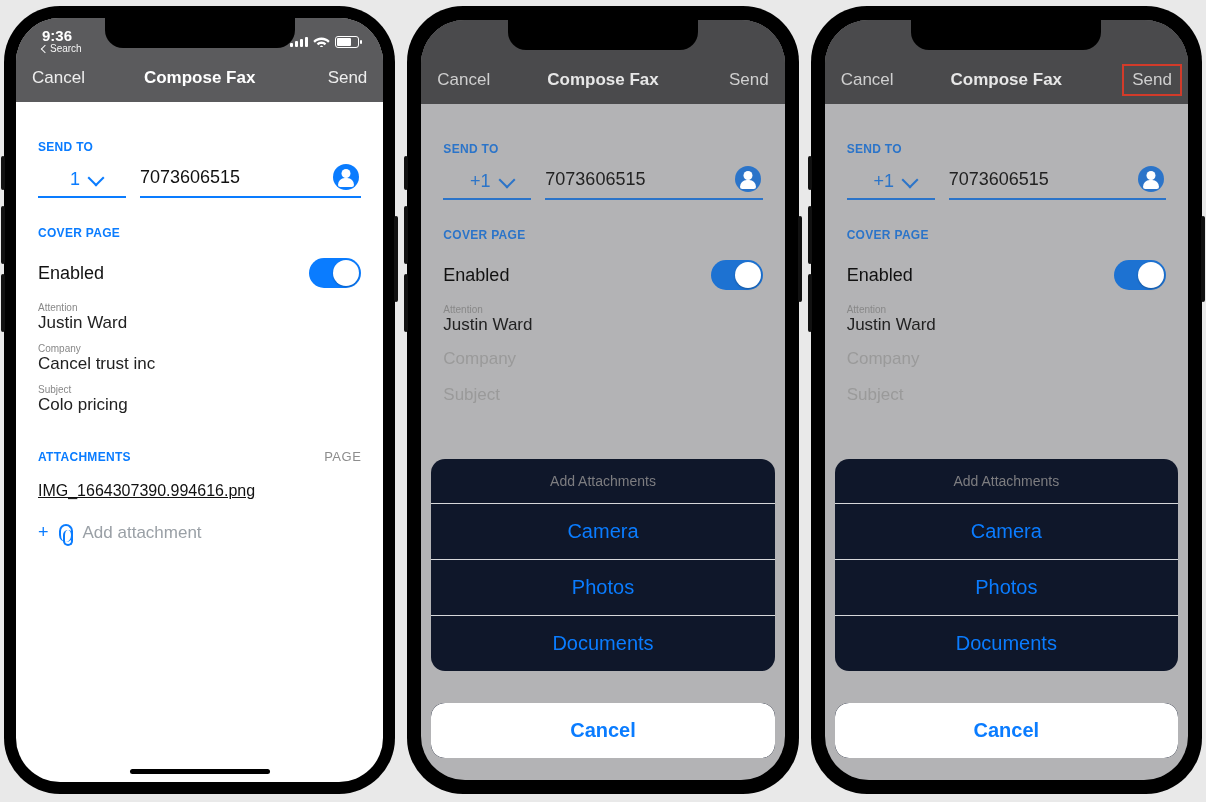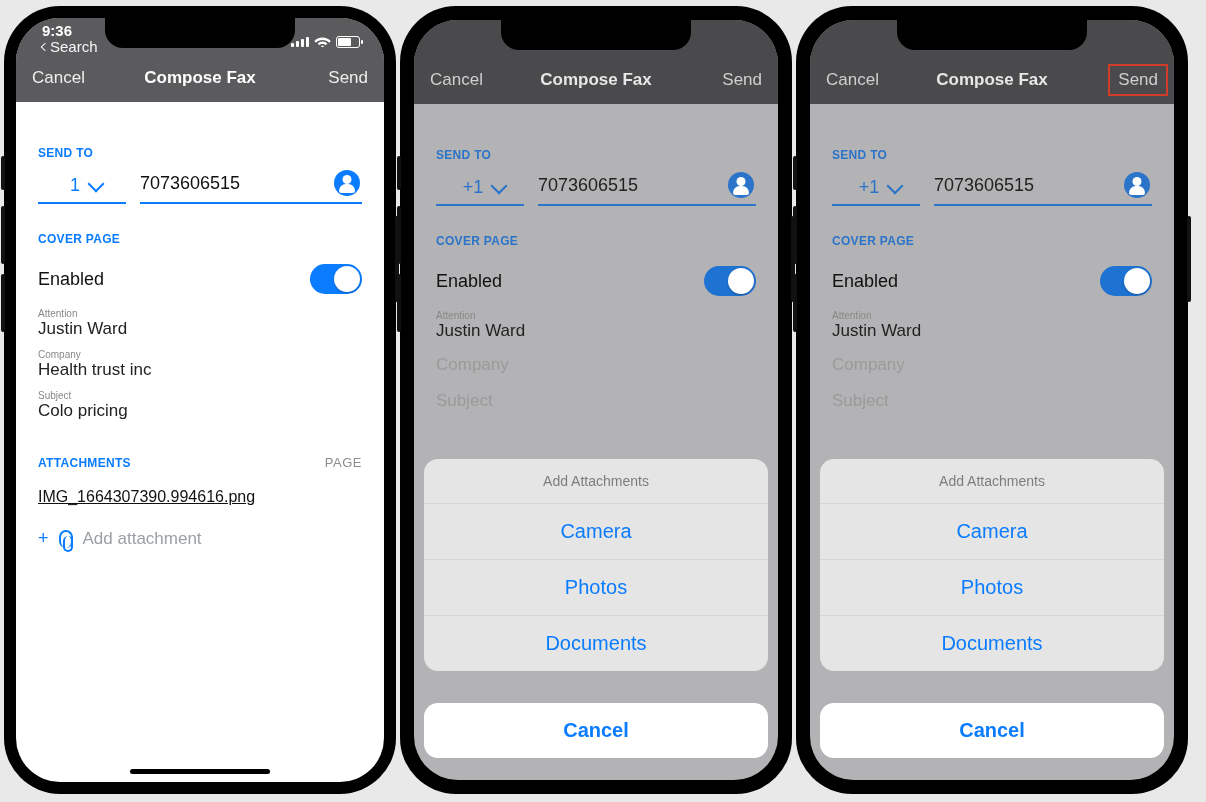--- a/index.html
+++ b/index.html
@@ -1,17 +1,17 @@
 <!DOCTYPE html>
 <html><head>
 <meta charset="utf-8">
 <style>
   * { box-sizing: border-box; margin:0; padding:0; font-family: -apple-system, "Helvetica Neue", Arial, sans-serif; }
   body { background:#e9e9e9; width:1206px; height:802px; overflow:hidden; }
-  .stage { display:flex; gap:4px; padding:6px 4px; }
+  .stage { display:flex; gap:12px; padding:6px 4px; }
   .phone {
     position:relative;
     width:392px; height:788px;
     background:#000; border-radius:56px; padding:14px;
   }
   .phone.phone-a { padding:12px; }
   .screen {
     position:relative; width:100%; height:100%; background:#fff;
     border-radius:44px; overflow:hidden;
   }
@@ -24,21 +24,21 @@
     z-index:50;
   }
   
   .status {
     position:relative; height:36px; color:#fff; font-size:15px;
     display:flex; align-items:flex-end; justify-content:space-between;
     padding:0 24px 0 26px; z-index:40;
   }
   .status-left { display:flex; flex-direction:column; line-height:1; }
   .status-time { font-weight:600; font-size:15px; margin-bottom:1px; }
-  .status-back { font-size:15px; display:flex; align-items:center; gap:2px; opacity:.95; }
+  .status-back { font-size:10px; display:flex; align-items:center; gap:2px; opacity:.95; }
   .status-right { display:flex; align-items:center; gap:5px; padding-bottom:4px; }
   .sig-bars { display:flex; align-items:flex-end; gap:2px; }
   .sig-bars span { width:3px; background:#fff; display:block; border-radius:1px;}
   .sb1{height:4px}.sb2{height:6px}.sb3{height:8px}.sb4{height:10px}
   .batt { width:24px; height:12px; border:1.5px solid #fff; border-radius:3px; position:relative;}
   .batt::after{content:"";position:absolute;right:-4px;top:3px;width:2px;height:4px;background:#fff;border-radius:1px;}
   .batt i{position:absolute;left:1px;top:1px;bottom:1px;width:60%;background:#fff;border-radius:1px;}
   
   .navbar {
     height:48px; background:#5b5b5d; color:#fff;
@@ -50,21 +50,21 @@
   .nav-btn { color:#eee; font-weight:400; }
   .phone-b .navbar, .phone-c .navbar { background:#4a4a4c; color:#cfcfcf; }
   .phone-b .nav-btn, .phone-c .nav-btn { color:#cfcfcf; }
   .phone-b .navbar .title, .phone-c .navbar .title { color:#e7e7e7; }
   .navbar-wrap{ background:#5b5b5d; padding-top:0; }
   .phone-b .navbar-wrap, .phone-c .navbar-wrap{ background:#4a4a4c; }
   .phone-a .status,.phone-a .navbar-wrap{background:#5b5b5d;}
   .phone-b .status,.phone-c .status{background:#4a4a4c;}
   .send-box { border:2px solid #d23b2a; padding:4px 8px; margin:-6px -10px -6px 0; }
   
-  .content { padding:16px 0 0; }
+  .content { padding:10px 0 0; }
   .phone-b .content, .phone-c .content { filter:none; }
   .sec-label {
     color:#0a7cff; font-size:12px; font-weight:700; letter-spacing:.3px;
     padding:28px 22px 8px;
   }
   .phone-b .sec-label, .phone-c .sec-label { color:#2b74c9; }
   .sendto-row {
     display:flex; align-items:flex-end; gap:14px; padding:2px 22px 0;
   }
   .cc-sel {
@@ -103,21 +103,21 @@
   .file-line{font-size:16px;color:#111;padding:12px 22px;text-decoration:underline;}
   .add-attach{display:flex;align-items:center;gap:10px;color:#9aa0a6;font-size:17px;padding:10px 22px;}
   .add-attach .plus{color:#0a7cff;font-size:18px;font-weight:400;}
   .clip{width:14px;height:18px;border:2px solid #0a7cff;border-radius:7px;border-bottom:none;position:relative;}
   .clip::after{content:"";position:absolute;left:2px;top:4px;width:6px;height:14px;border:2px solid #0a7cff;border-radius:5px;border-top:none;}
   .home-ind{position:absolute;bottom:8px;left:50%;transform:translateX(-50%);width:140px;height:5px;background:#000;border-radius:3px;}
   
   .sheet {
     position:absolute; left:10px; right:10px; bottom:12px; z-index:60;
   }
-  .sheet-group{background:#e5e5e5;border-radius:14px;overflow:hidden;margin-bottom:10px;margin-top:32px;}
+  .sheet-group{background:#0f172a;border-radius:14px;overflow:hidden;margin-bottom:10px;margin-top:32px;}
   .sheet-title{color:#7d7d80;font-size:14px;text-align:center;padding:14px 0;border-bottom:1px solid #d6d7da;}
   .sheet-item{color:#0a7cff;font-size:20px;text-align:center;padding:16px 0;border-bottom:1px solid #d6d7da;}
   .sheet-item:last-child{border-bottom:none;}
   .sheet-cancel .sheet-item{background:#fff;border-radius:14px;font-weight:600;}
   .dim-overlay{position:absolute;inset:0;background:rgba(60,60,62,.15);z-index:20;}
   
   .side-btn{position:absolute;background:#111;border-radius:2px;}
   .sb-left1{left:-3px;top:150px;width:4px;height:34px;}
   .sb-left2{left:-3px;top:200px;width:4px;height:58px;}
   .sb-left3{left:-3px;top:268px;width:4px;height:58px;}
@@ -185,21 +185,21 @@
         <div class="row">
           <span class="lbl">Enabled</span>
           <span class="toggle"></span>
         </div>
         <div class="field">
           <div class="tiny">Attention</div>
           <div class="val">Justin Ward</div>
         </div>
         <div class="field">
           <div class="tiny">Company</div>
-          <div class="val">Health trust inc</div>
+          <div class="val">Cancel trust inc</div>
         </div>
         <div class="field">
           <div class="tiny">Subject</div>
           <div class="val">Colo pricing</div>
         </div>
 
         <div class="attach-head">
           <span class="t">ATTACHMENTS</span>
           <span class="edit">PAGE</span>
         </div>

